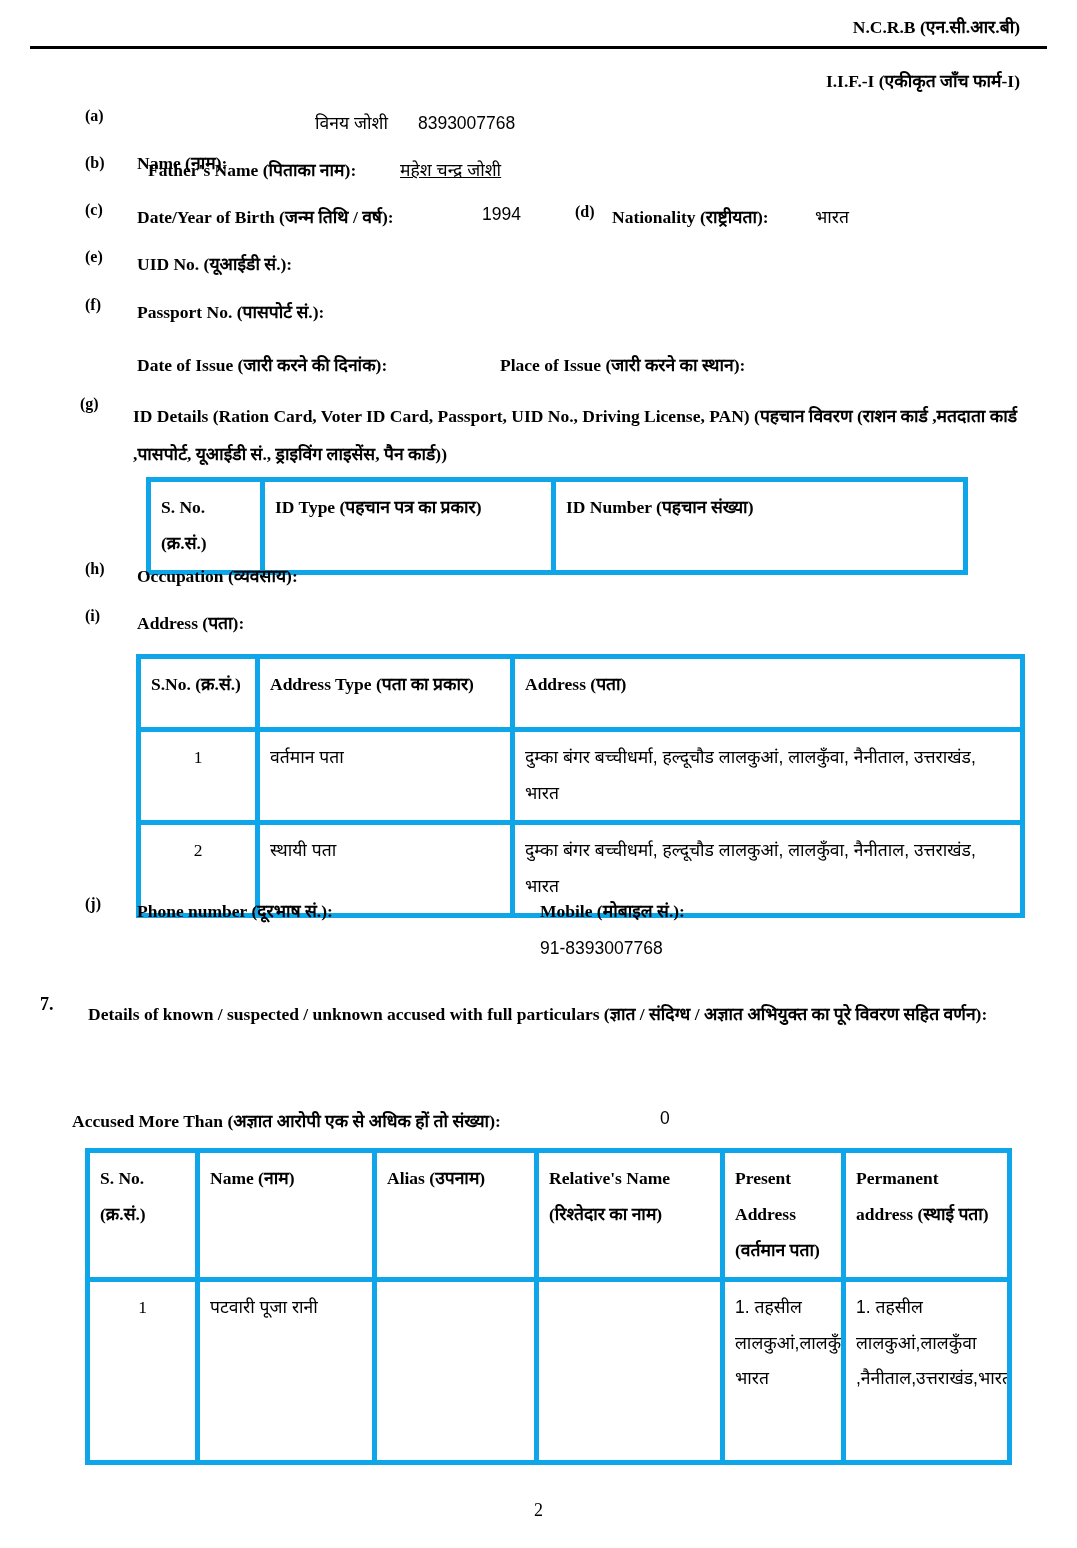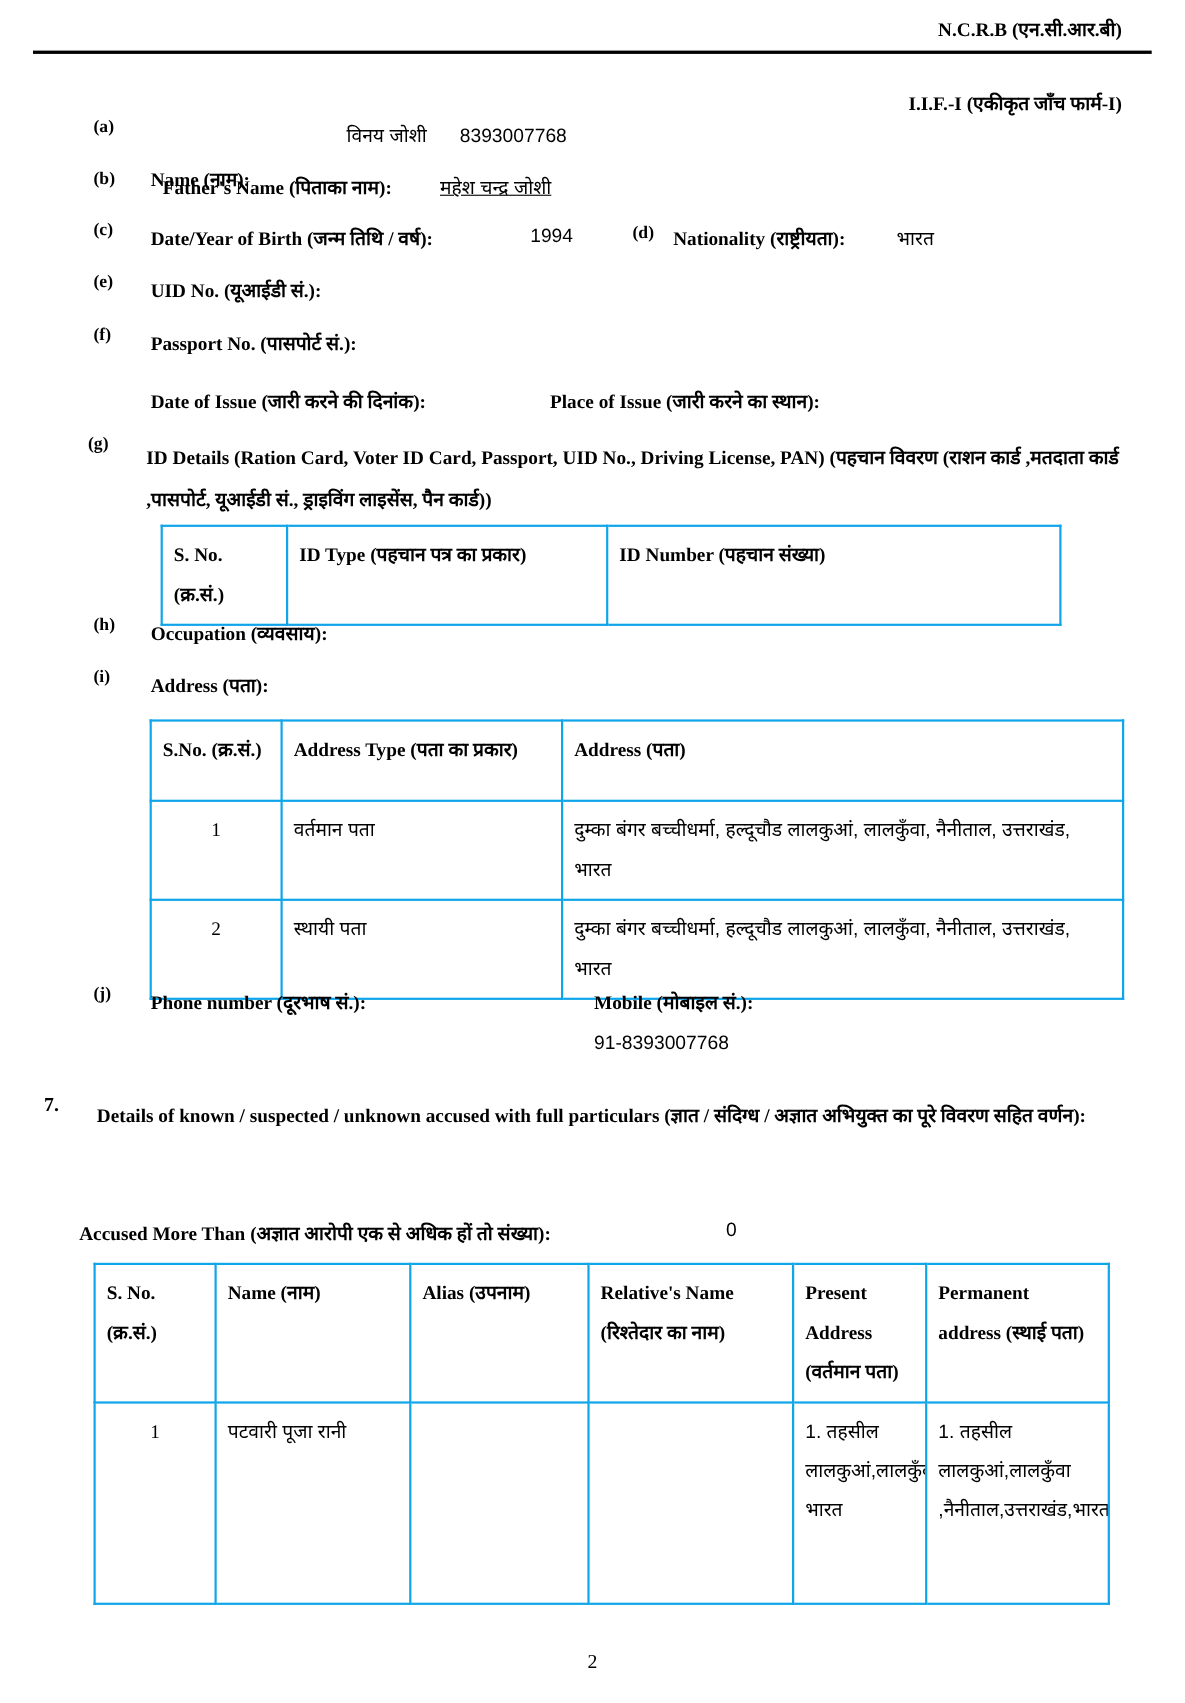--- a/index.html
+++ b/index.html
@@ -15,21 +15,21 @@
   }
   .abs { position:absolute; }
   .lbl { font-weight:bold; font-family:"Liberation Serif", serif; }
   .val { font-family:"Liberation Sans", sans-serif; font-weight:normal; }
   .key { font-weight:bold; font-size:16px; font-family:"Liberation Serif", serif; }
   .row { white-space:nowrap; }
   .hdr-right { right:57px; text-align:right; font-weight:bold; font-size:17.5px; }
   .rule { left:30px; width:1017px; border-top:3px solid #000; }
   table { border-collapse:collapse; table-layout:fixed; background:#fff; }
   th, td {
-    border:2px solid #0ea5e9;
+    border:5px solid #0ea5e9;
     vertical-align:top;
     text-align:left;
     padding:8px 10px;
     line-height:2.05;
     font-size:17.5px;
     overflow:hidden;
   }
   th { font-weight:bold; font-family:"Liberation Serif", serif; }
   td { font-family:"Liberation Sans", sans-serif; }
   td.sno { text-align:center; font-family:"Liberation Serif", serif; }
@@ -37,21 +37,21 @@
   .wrapblock { white-space:normal; line-height:2.15; }
   .pagenum { width:100%; text-align:center; font-size:18px; font-family:"Liberation Serif", serif; }
 </style>
 </head>
 <body>
 
 <div class="page">
 
   <div class="abs hdr-right" style="top:14px;">N.C.R.B (एन.सी.आर.बी)</div>
   <div class="abs rule" style="top:46px;"></div>
-  <div class="abs hdr-right" style="top:81px;">I.I.F.-I (एकीकृत जाँच फार्म-I)</div>
+  <div class="abs hdr-right" style="top:68px;">I.I.F.-I (एकीकृत जाँच फार्म-I)</div>
 
   <div class="abs row" style="top:110px; left:0;">
     <span class="abs key" style="left:85px; top:-3px;">(a)</span>
     <span class="abs lbl" style="left:137px;margin-top:40px;">Name (नाम):</span>
     <span class="abs val" style="left:315px;"><span>विनय जोशी</span><span class="gap30"></span><span>8393007768</span></span>
   </div>
 
   <div class="abs row" style="top:157px; left:0;">
     <span class="abs key" style="left:85px; top:-3px;">(b)</span>
     <span class="abs lbl" style="left:148px;">Father's Name (पिताका नाम):</span>

